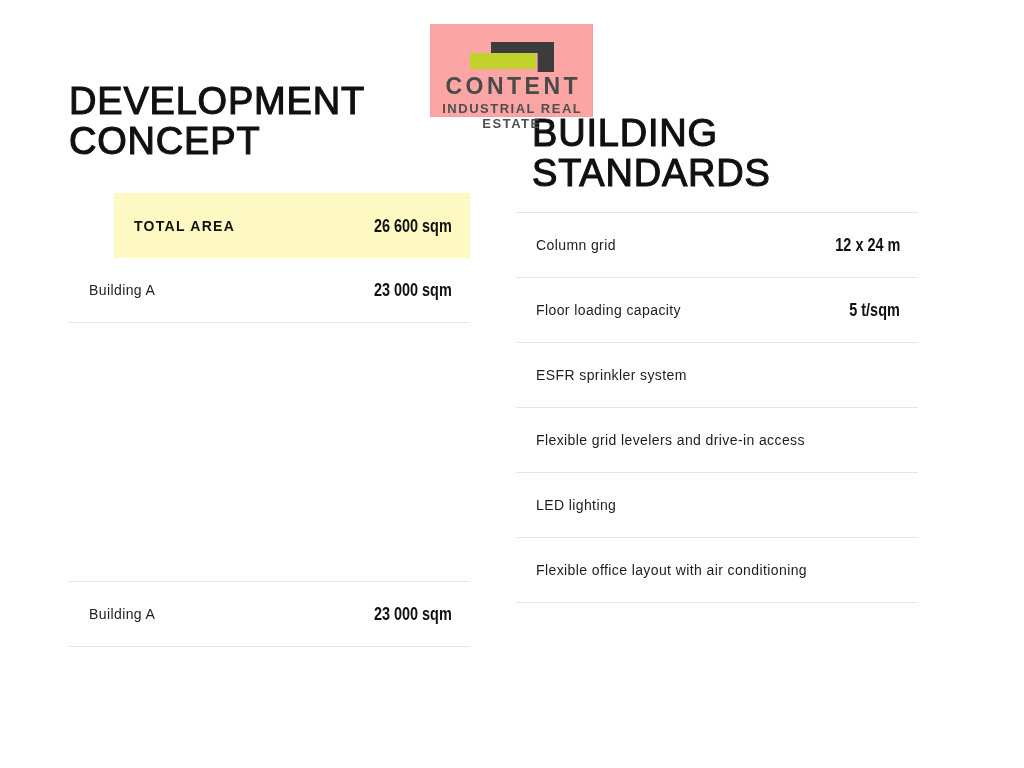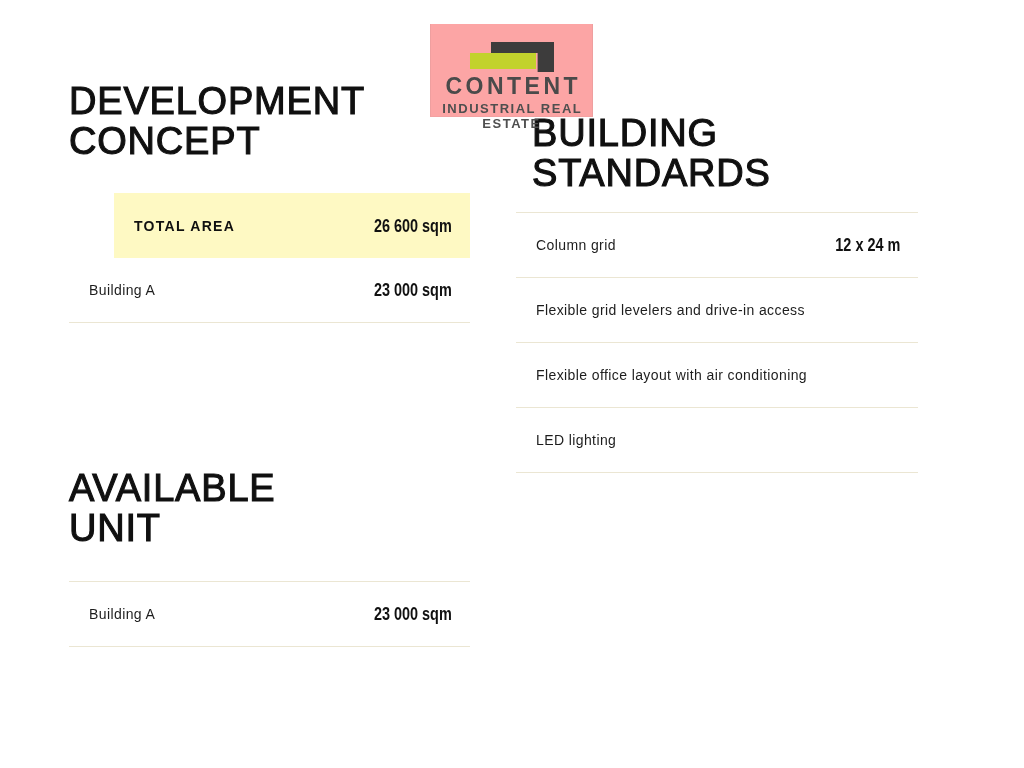--- a/index.html
+++ b/index.html
@@ -71,22 +71,20 @@
 </style>
 </head>
 <body>
 
 <div id="canvas">
 
   <div class="big-title" id="title-dev">DEVELOPMENT
 CONCEPT</div>
   <div class="big-title" id="title-std">BUILDING
 STANDARDS</div>
-  <div class="big-title" id="title-avail">AVAILABLE
-UNIT</div>
 
   <div class="tbl" id="tbl-dev">
     <div class="row row-highlight" id="total-area-bar" style="background: #fef9c3; margin-left: 45px;">
       <span class="row-label-strong">TOTAL AREA</span>
       <span class="row-value">26 600 sqm</span>
     </div>
     <div class="row">
       <span class="row-label">Building A</span>
       <span class="row-value">23 000 sqm</span>
     </div>
@@ -98,29 +96,37 @@
       <span class="row-value">23 000 sqm</span>
     </div>
   </div>
 
   <div class="tbl" id="tbl-std">
     <div class="row">
       <span class="row-label">Column grid</span>
       <span class="row-value">12 x 24 m</span>
     </div>
     <div class="row">
+      <span class="row-label">Floor loading capacity</span>
+      <span class="row-value">5 t/sqm</span>
+    </div>
+    <div class="row">
+      <span class="row-label">ESFR sprinkler system</span>
+      <span class="row-value"></span>
+    </div>
+    <div class="row">
       <span class="row-label">Flexible grid levelers and drive-in access</span>
       <span class="row-value"></span>
     </div>
     <div class="row">
-      <span class="row-label">Flexible office layout with air conditioning</span>
+      <span class="row-label">LED lighting</span>
       <span class="row-value"></span>
     </div>
     <div class="row">
-      <span class="row-label">LED lighting</span>
+      <span class="row-label">Flexible office layout with air conditioning</span>
       <span class="row-value"></span>
     </div>
   </div>
 
   <div class="logo-box">
     <div class="logo-mark">
       <div class="mark-dark" style="background: rgb(61, 60, 60);"></div>
       <div class="mark-lime" style="background: rgb(194, 210, 44);"></div>
     </div>
     <div class="logo-name">CONTENT</div>

